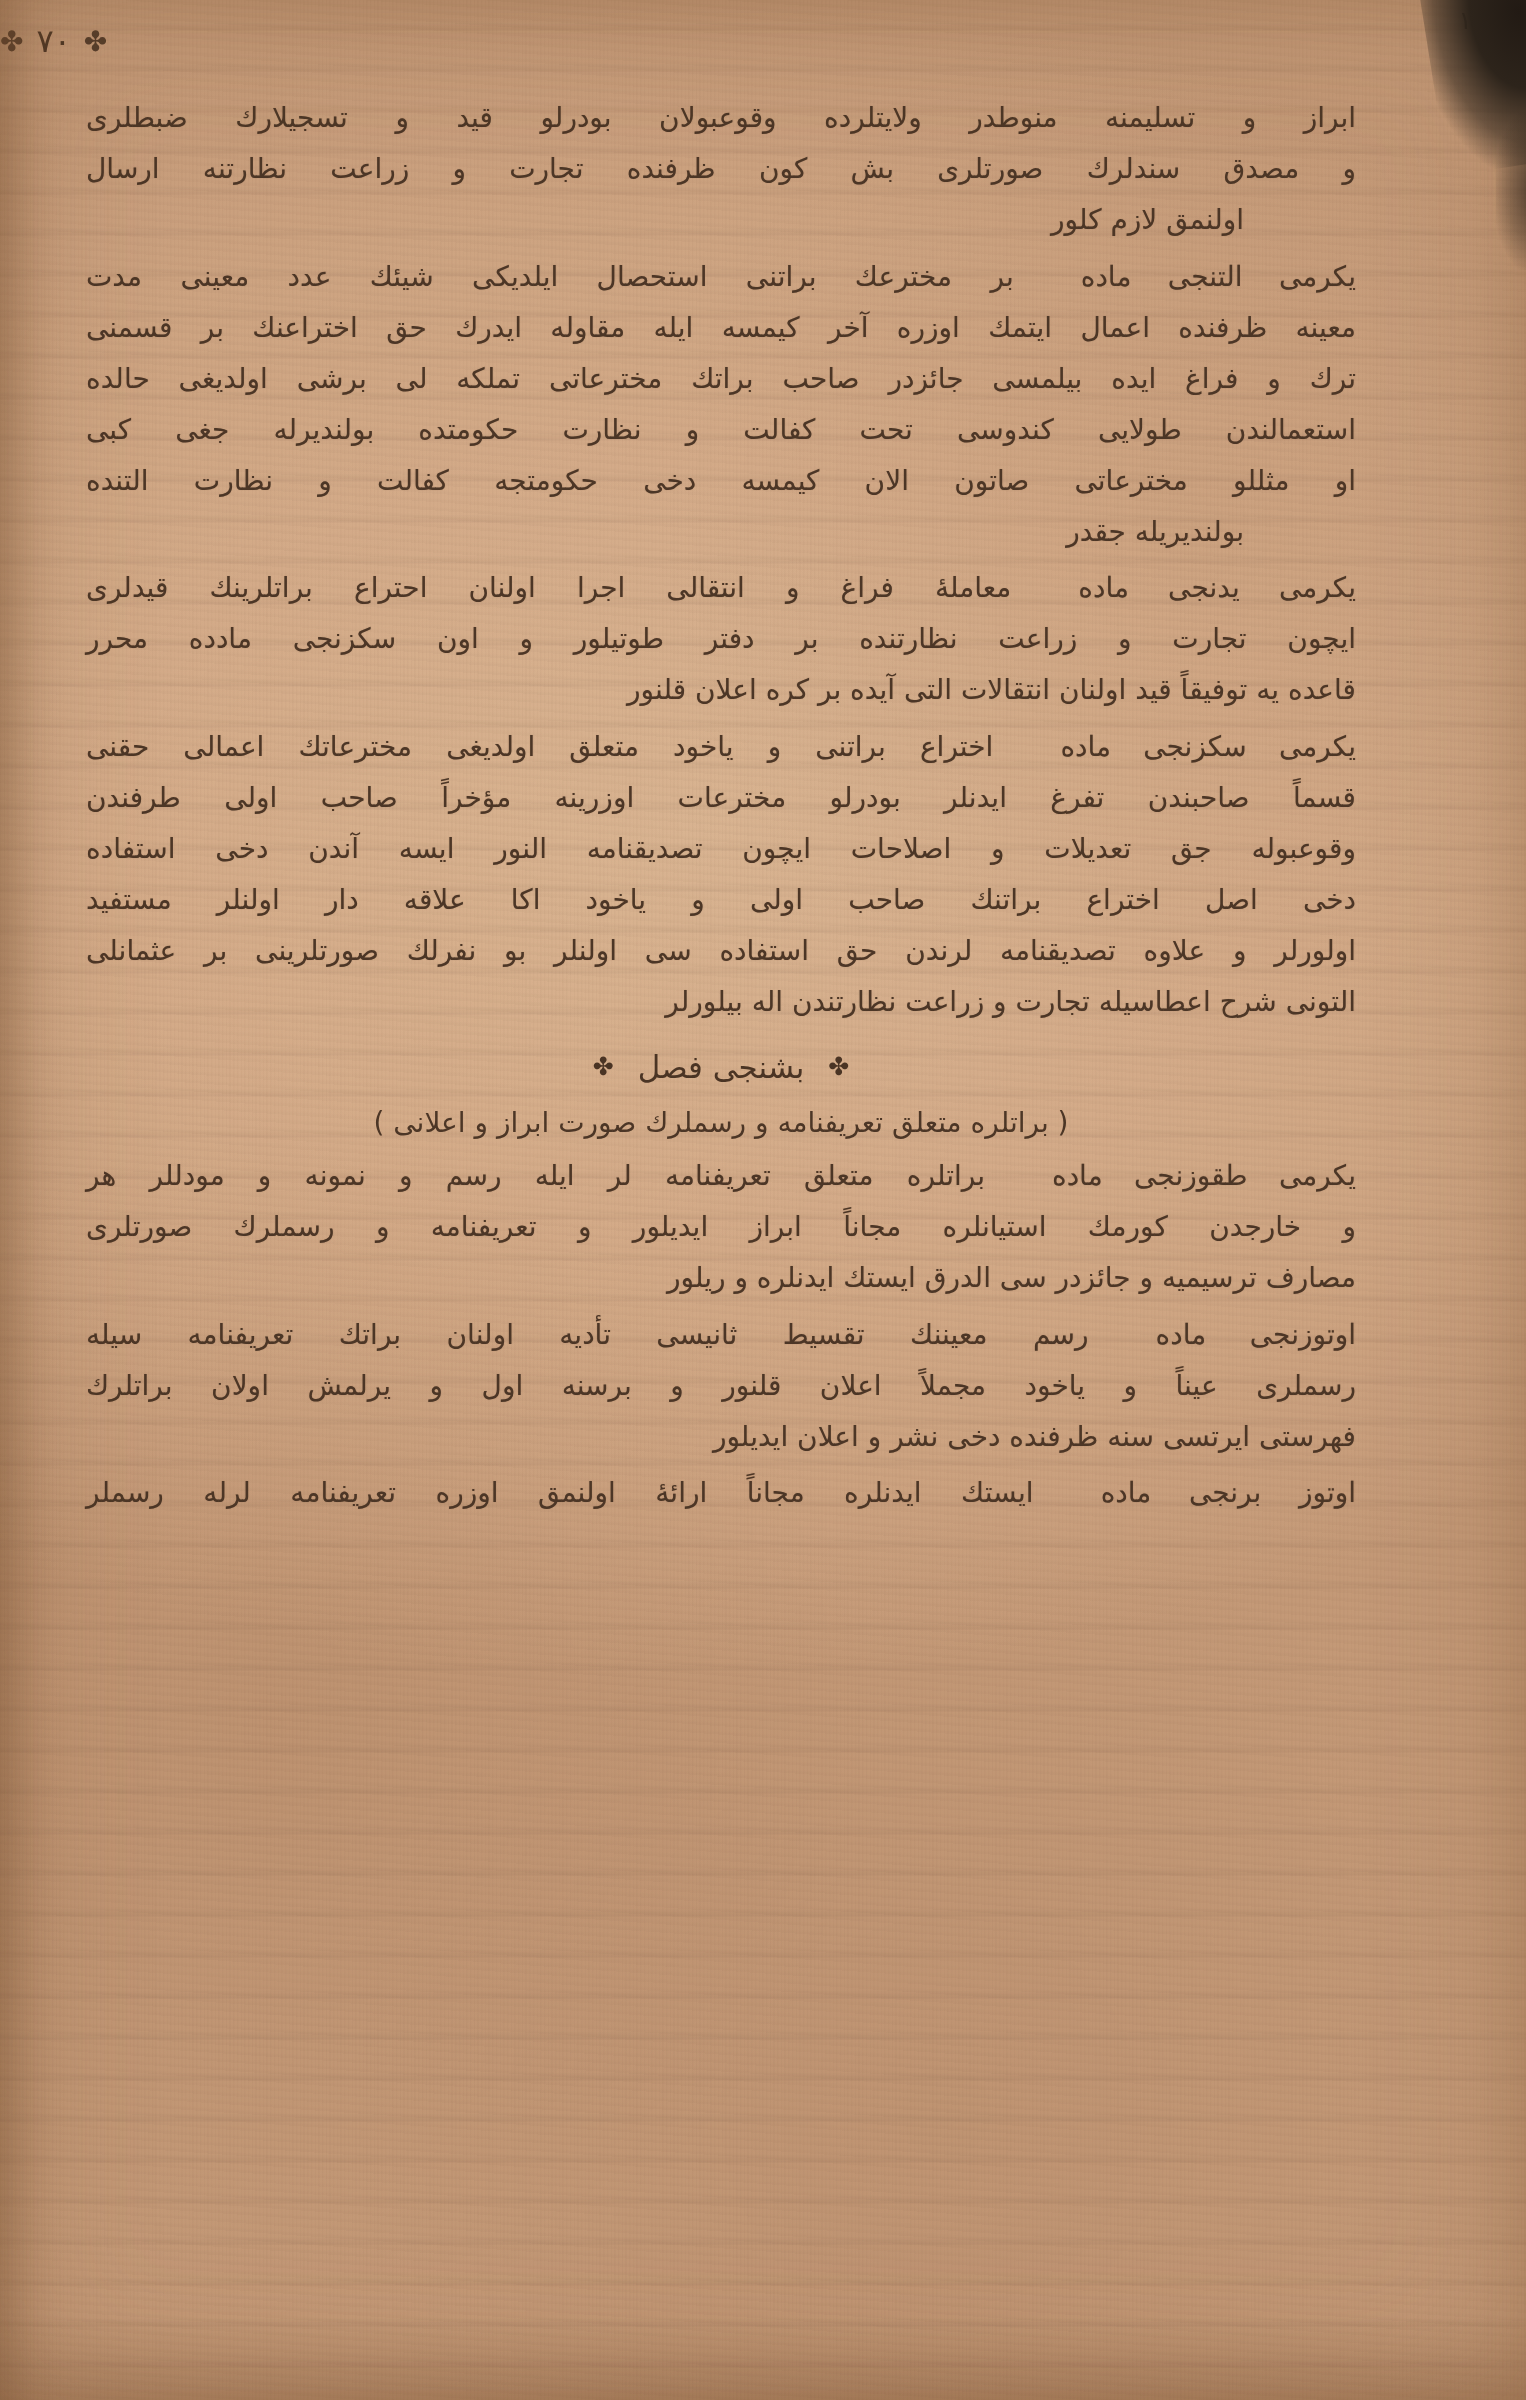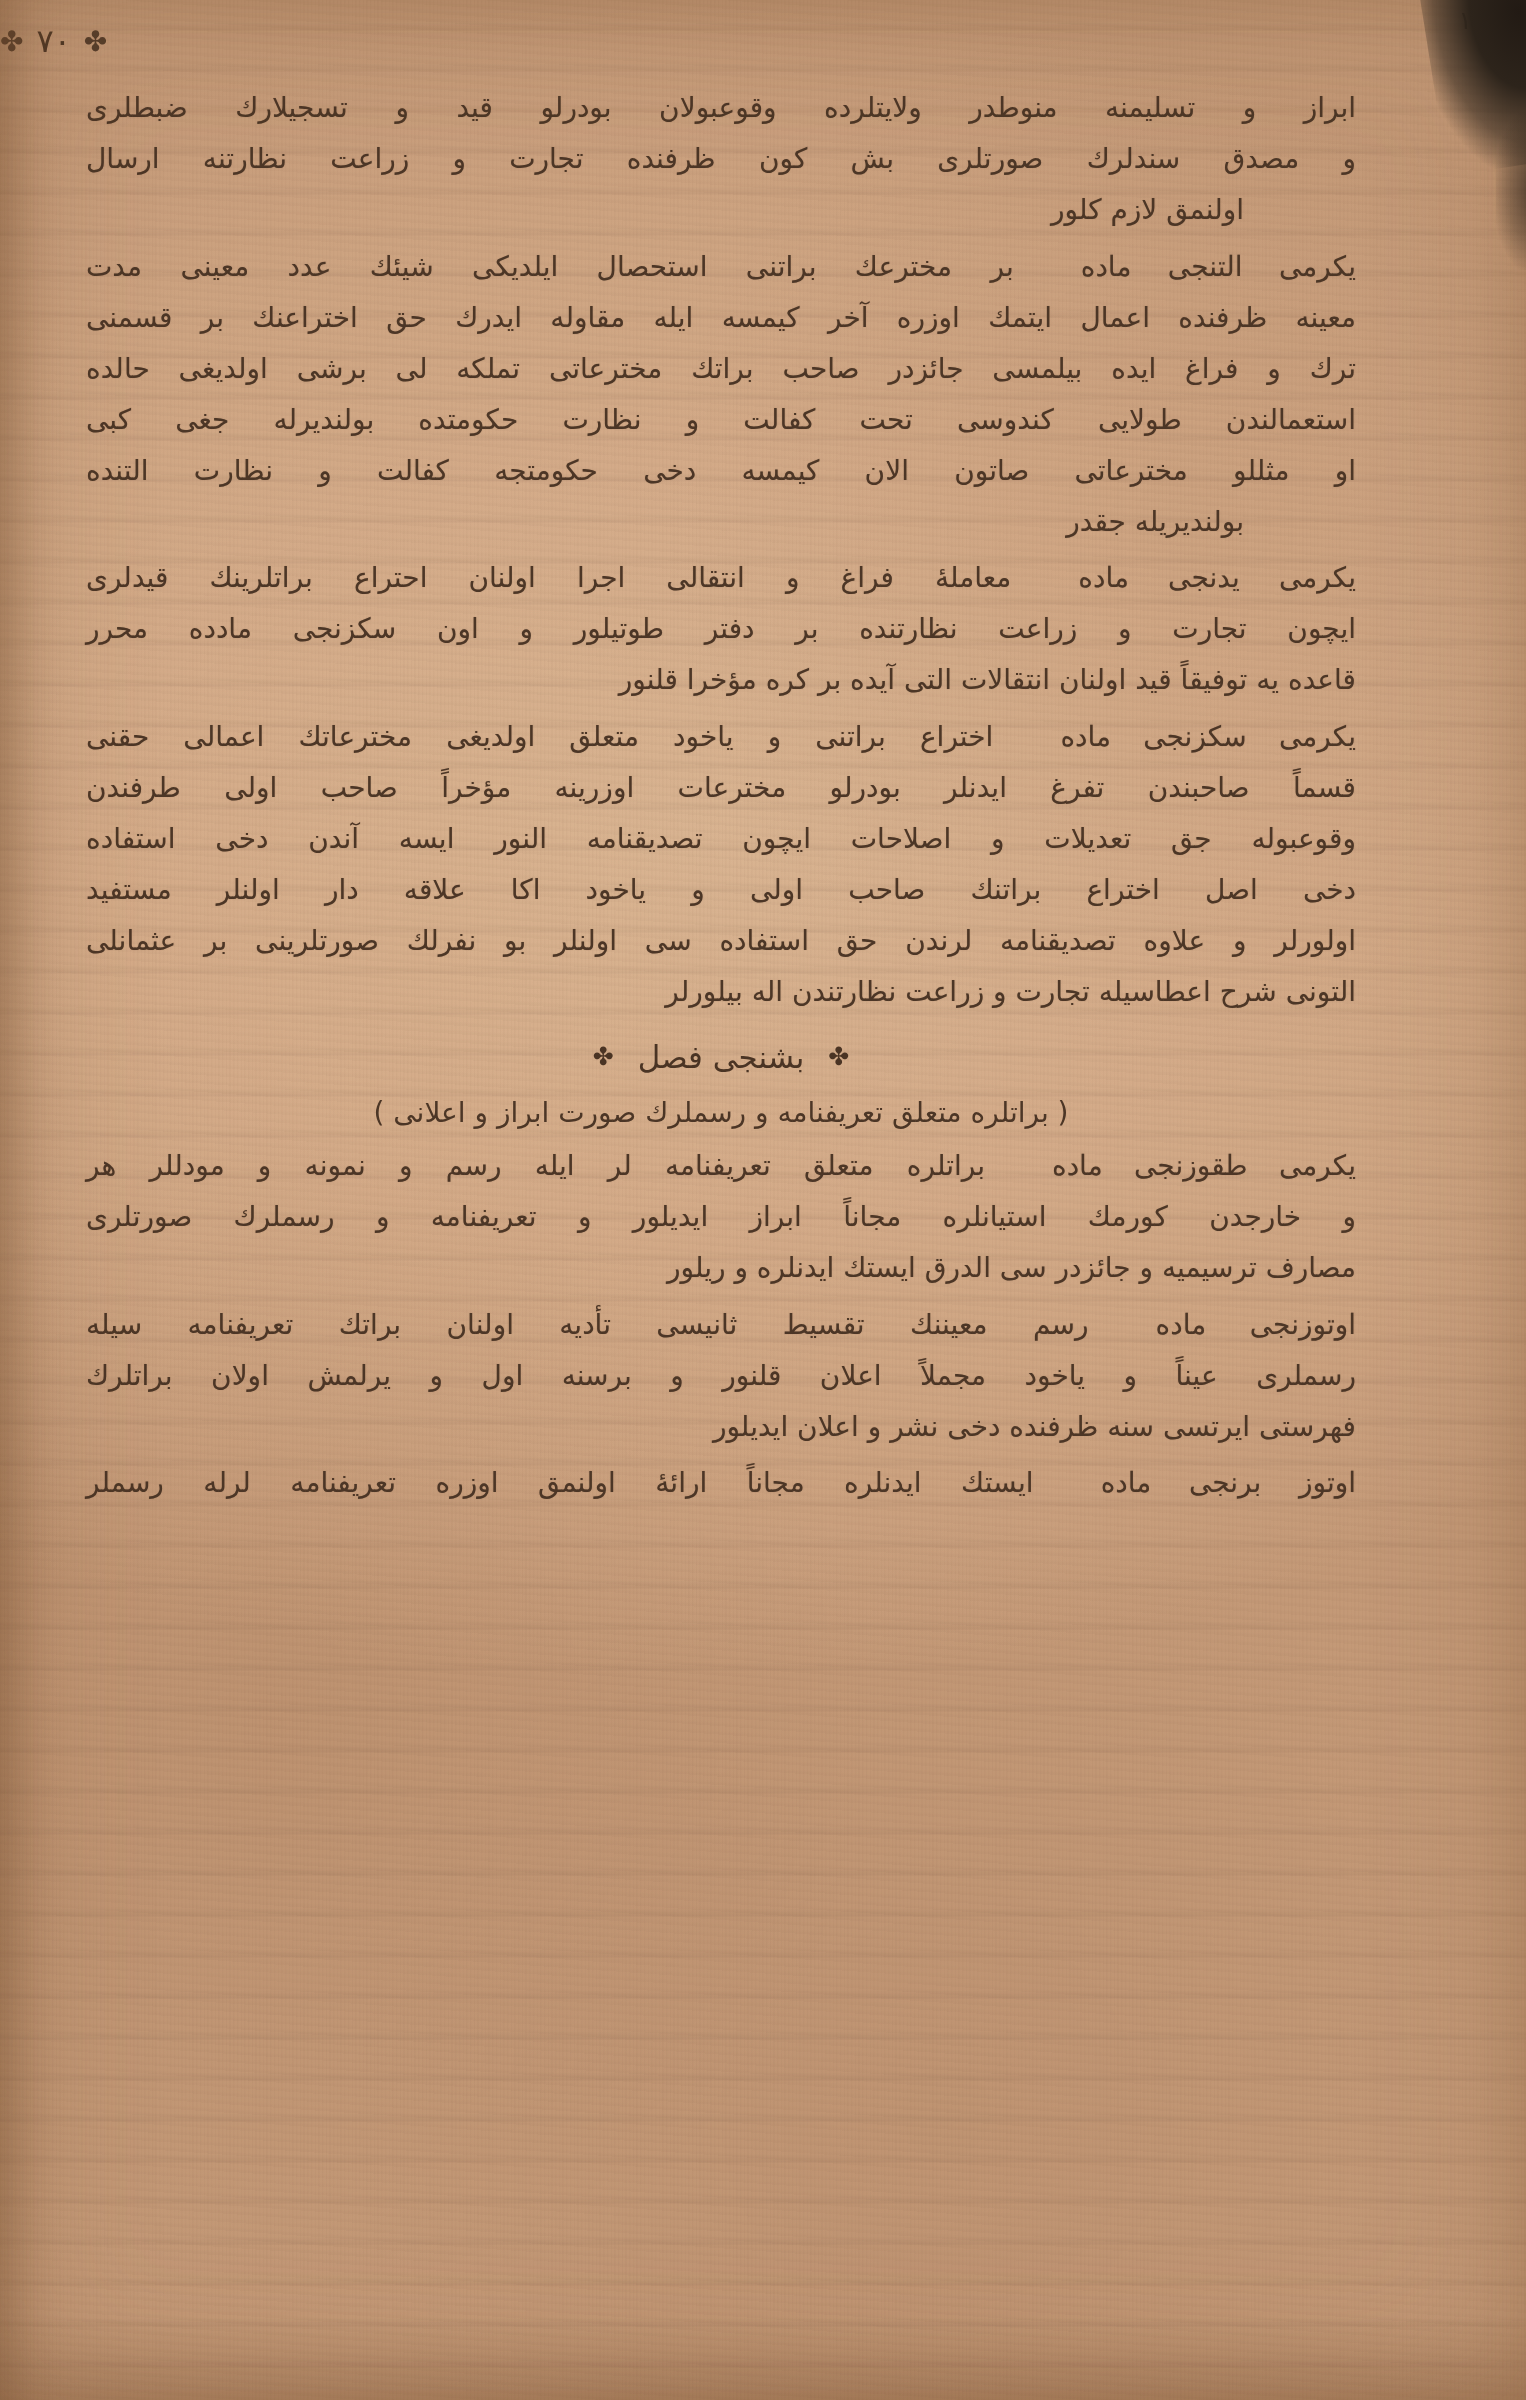--- a/index.html
+++ b/index.html
@@ -96,21 +96,21 @@
   }
   .folio .orn {
     font-size: 28px;
     vertical-align: 1.9px;
     opacity: .92;
   }
   .folio .num { margin: 0 13px; }
 
   .body {
     position: absolute;
-    top: 82px;
+    top: 92px;
     left: 86px;
     width: 1270px;
     direction: rtl;
     text-align: justify;
     text-align-last: justify;
   }
   .line {
     direction: rtl;
     unicode-bidi: isolate;
     text-align: justify;
@@ -198,21 +198,21 @@
       <div class="line">معینه ظرفنده اعمال ایتمك اوزره آخر كیمسه ایله مقاوله ایدرك حق اختراعنك بر قسمنی</div>
       <div class="line">ترك و فراغ ایده بیلمسی جائزدر صاحب براتك مخترعاتی تملكه لی برشی اولدیغی حالده</div>
       <div class="line">استعمالندن طولایی كندوسی تحت كفالت و نظارت حكومتده بولندیرله جغی كبی</div>
       <div class="line">او مثللو مخترعاتی صاتون الان كیمسه دخی حكومتجه كفالت و نظارت التنده</div>
       <div class="line short-indent">بولندیریله جقدر</div>
     </div>
 
     <div class="para">
       <div class="line"><span class="art-label">یكرمی یدنجی ماده</span><span class="art-gap"></span><span>معاملهٔ فراغ و انتقالی اجرا اولنان احتراع براتلرینك قیدلری</span></div>
       <div class="line">ایچون تجارت و زراعت نظارتنده بر دفتر طوتیلور و اون سكزنجی مادده محرر</div>
-      <div class="line ragged">قاعده یه توفیقاً قید اولنان انتقالات التی آیده بر كره مؤخرا قلنور</div>
+      <div class="line ragged">قاعده یه توفیقاً قید اولنان انتقالات التی آیده بر كره اعلان قلنور</div>
     </div>
 
     <div class="para">
       <div class="line"><span class="art-label">یكرمی سكزنجی ماده</span><span class="art-gap"></span><span>اختراع براتنی و یاخود متعلق اولدیغی مخترعاتك اعمالی حقنی</span></div>
       <div class="line">قسماً صاحبندن تفرغ ایدنلر بودرلو مخترعات اوزرینه مؤخراً صاحب اولی طرفندن</div>
       <div class="line">وقوعبوله جق تعدیلات و اصلاحات ایچون تصدیقنامه النور ایسه آندن دخی استفاده</div>
       <div class="line">دخی اصل اختراع براتنك صاحب اولی و یاخود اكا علاقه دار اولنلر مستفید</div>
       <div class="line">اولورلر و علاوه تصدیقنامه لرندن حق استفاده سی اولنلر بو نفرلك صورتلرینی بر عثمانلی</div>
       <div class="line ragged">التونی شرح اعطاسیله تجارت و زراعت نظارتندن اله بیلورلر</div>
     </div>

